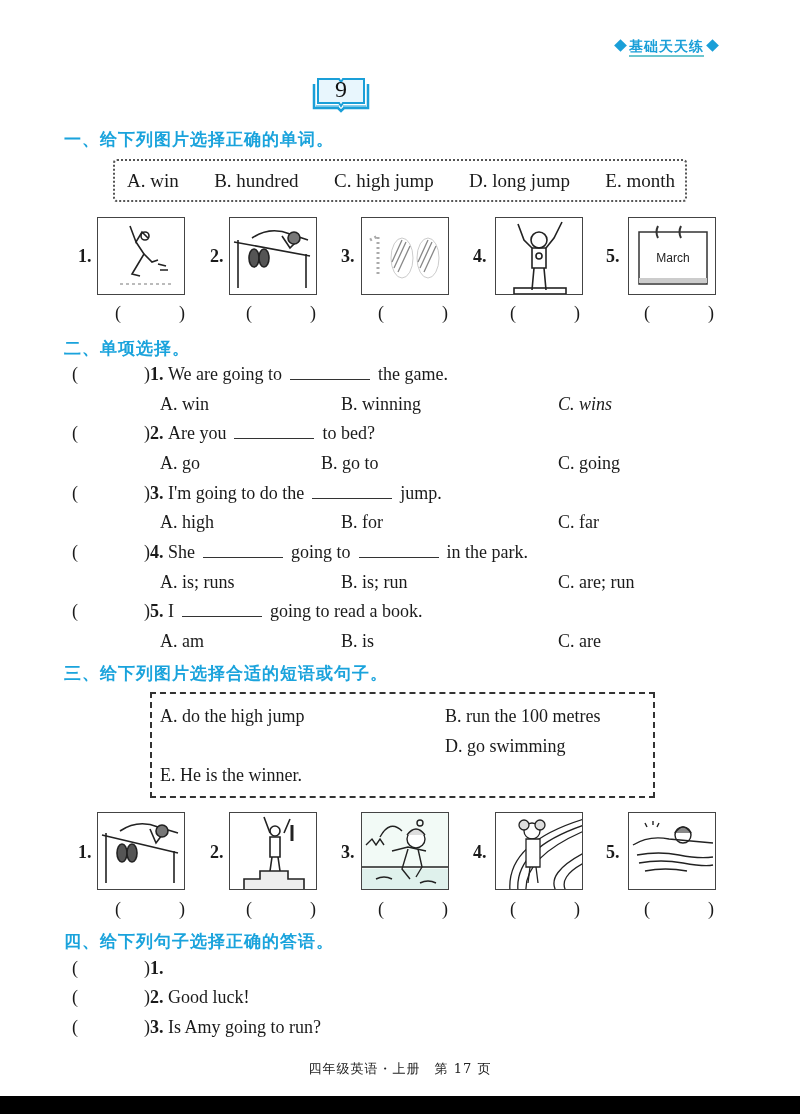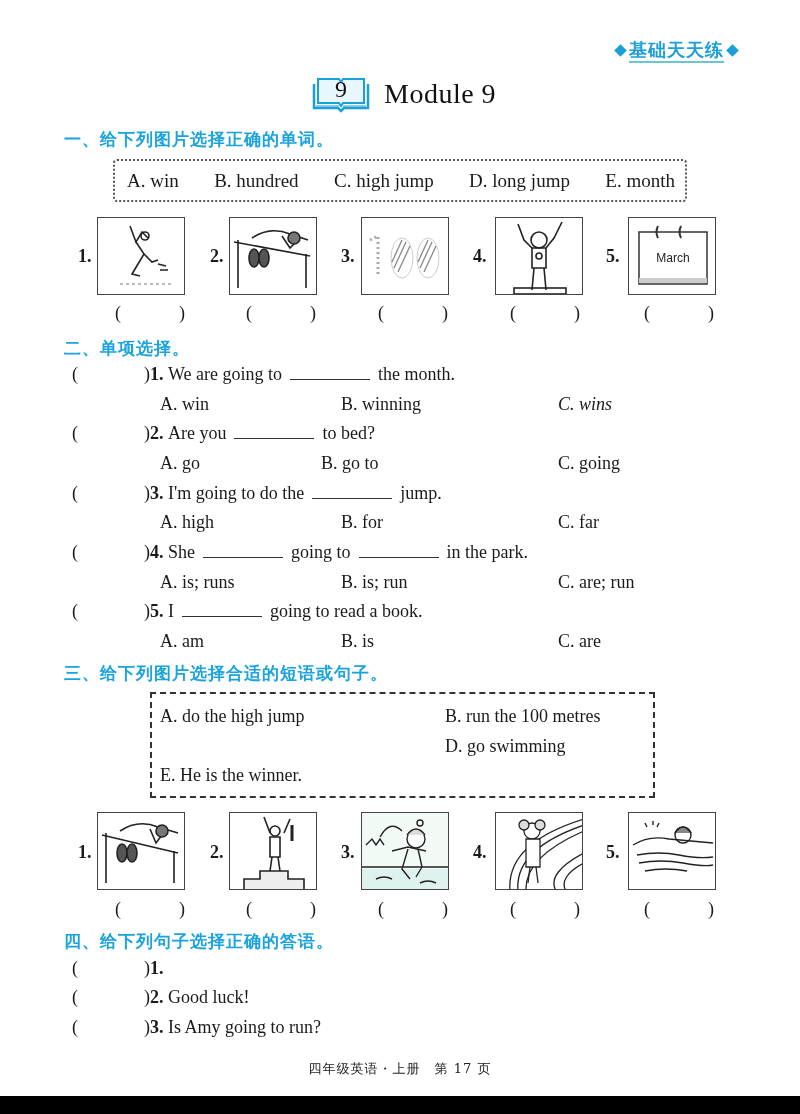--- a/index.html
+++ b/index.html
@@ -2,21 +2,21 @@
 <html><head>
 <meta charset="utf-8">
 <style>
   * { box-sizing: border-box; margin: 0; padding: 0; }
   html, body { width: 800px; height: 1114px; background: #ffffff; overflow: hidden; }
   body { position: relative; font-family: "Liberation Serif", "DejaVu Serif", serif; color: #1a1a1a; }
 
   .abs { position: absolute; }
 
   
-  .badge { left: 612px; top: 38px; font-family: "DejaVu Sans", sans-serif; font-weight: bold; font-size: 18px; color: #1a9fd8; letter-spacing: 1px; }
+  .badge { left: 612px; top: 38px; font-family: "DejaVu Sans", sans-serif; font-weight: bold; font-size: 14px; color: #1a9fd8; letter-spacing: 1px; }
   .badge .dia { display: inline-block; width: 9px; height: 9px; background: #1a9fd8; transform: rotate(45deg); margin: 0 4px; vertical-align: 1px; }
   .badge .txt { border-bottom: 2px solid #6cc6cf; padding-bottom: 1px; }
 
   
   .module { left: 312px; top: 74px; height: 40px; display: flex; align-items: center; }
   .book { position: relative; width: 58px; height: 38px; }
   .book svg { position: absolute; left: 0; top: 0; }
   .book .num { position: absolute; left: 0; top: 1px; width: 58px; text-align: center; font-size: 24px; font-family: "Liberation Serif", serif; color: #111; }
   .module-title { margin-left: 14px; font-size: 28px; letter-spacing: 0.5px; color: #111; }
 
@@ -56,21 +56,20 @@
 
 <div class="abs module">
   <div class="book">
     <svg width="58" height="38" viewBox="0 0 58 38">
       <path d="M6 4 L27 4 L29 7 L31 4 L52 4 L52 28 L31 28 L29 31 L27 28 L6 28 Z" fill="#e8f6fd" stroke="#1a9fd8" stroke-width="2"></path>
       <path d="M2 9 L2 33 L26 33 L29 36 L32 33 L56 33 L56 9" fill="none" stroke="#1a9fd8" stroke-width="2.5"></path>
       <path d="M4 31 L27 31 M31 31 L54 31" stroke="#1a9fd8" stroke-width="1.2"></path>
     </svg>
     <span class="num">9</span>
   </div>
-  <span class="module-title">Module 9</span>
 </div>
 
 <div class="abs sec-head" style="top:128px;">一、给下列图片选择正确的单词。</div>
 
 <div class="abs wordbox">
   <span>A. win</span>
   <span>B. hundred</span>
   <span>C. high jump</span>
   <span>D. long jump</span>
   <span>E. month</span>
@@ -159,21 +158,21 @@
 </div>
 <div class="abs paren" style="left:644px; top:303px;">
     <span>(</span>
     <span>)</span>
   </div>
 
 <div class="abs sec-head" style="top:337px;">二、单项选择。</div>
 
 <div class="abs q-row" style="top:364px;">
   <span class="op">(</span>
-  <span>)</span><span class="qn">1.</span>&nbsp;<span>We are going to</span><span class="blank" style="width:80px;"></span><span>the month.</span>
+  <span>)</span><span class="qn">1.</span>&nbsp;<span>We are going to</span><span class="blank" style="width:80px;"></span><span>the game.</span>
 </div>
 <div class="abs opt" style="left:160px; top:394px;">A. win</div>
 <div class="abs opt" style="left:341px; top:394px;">B. winning</div>
 <div class="abs opt" style="left:558px; top:394px;font-style:italic;">C. wins</div>
 
 <div class="abs q-row" style="top:423px;">
   <span class="op">(</span>
   <span>)</span><span class="qn">2.</span>&nbsp;<span>Are you</span><span class="blank" style="width:80px;"></span><span>to bed?</span>
 </div>
 <div class="abs opt" style="left:160px; top:453px;">A. go</div>

